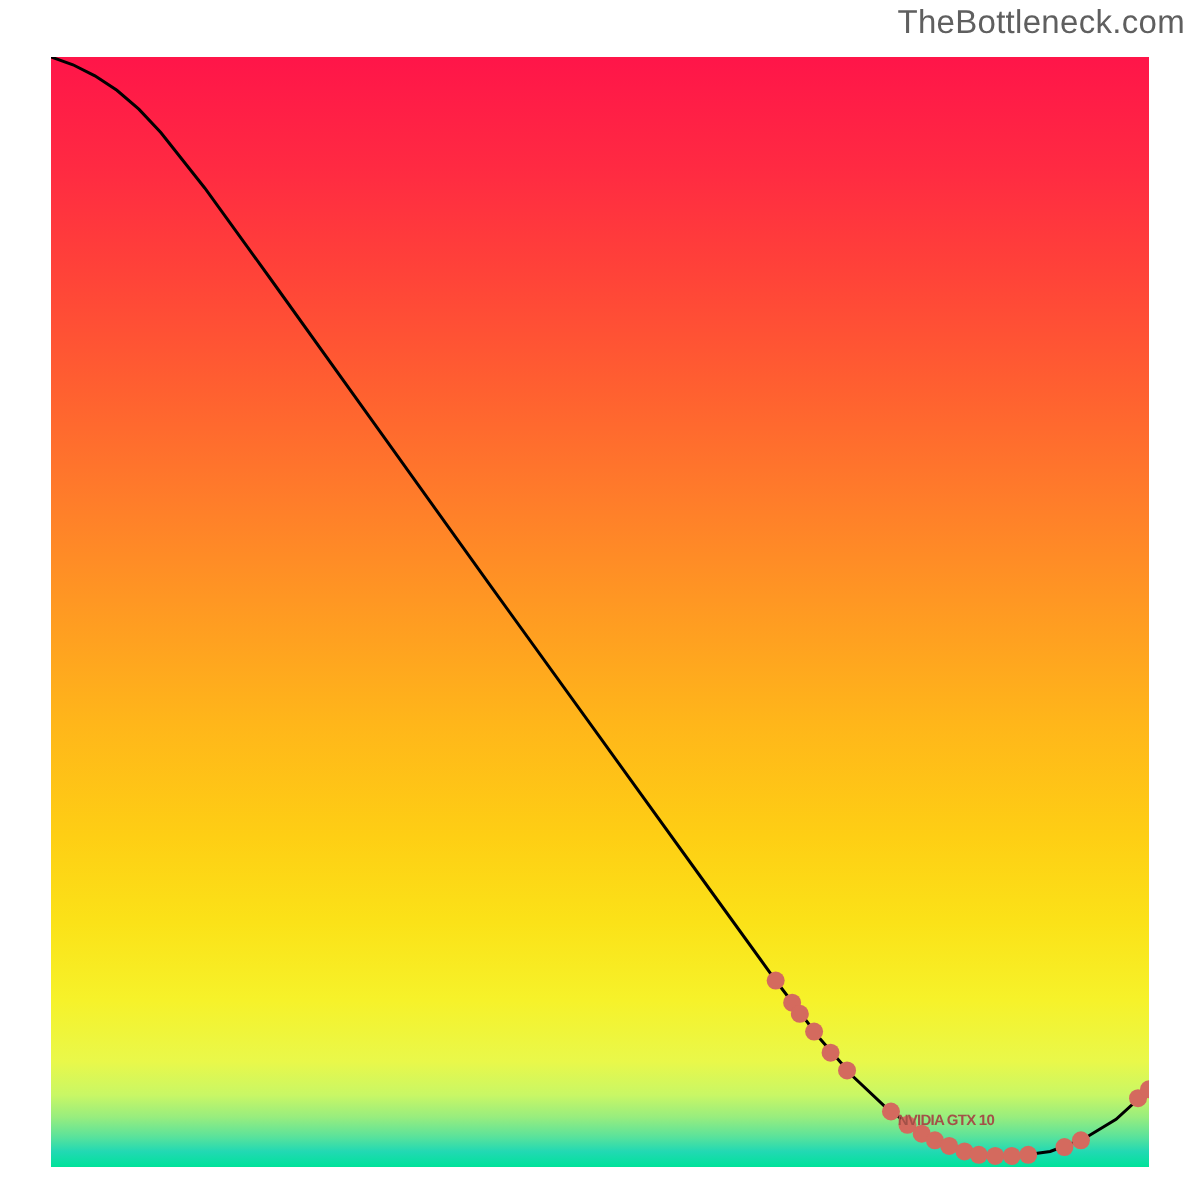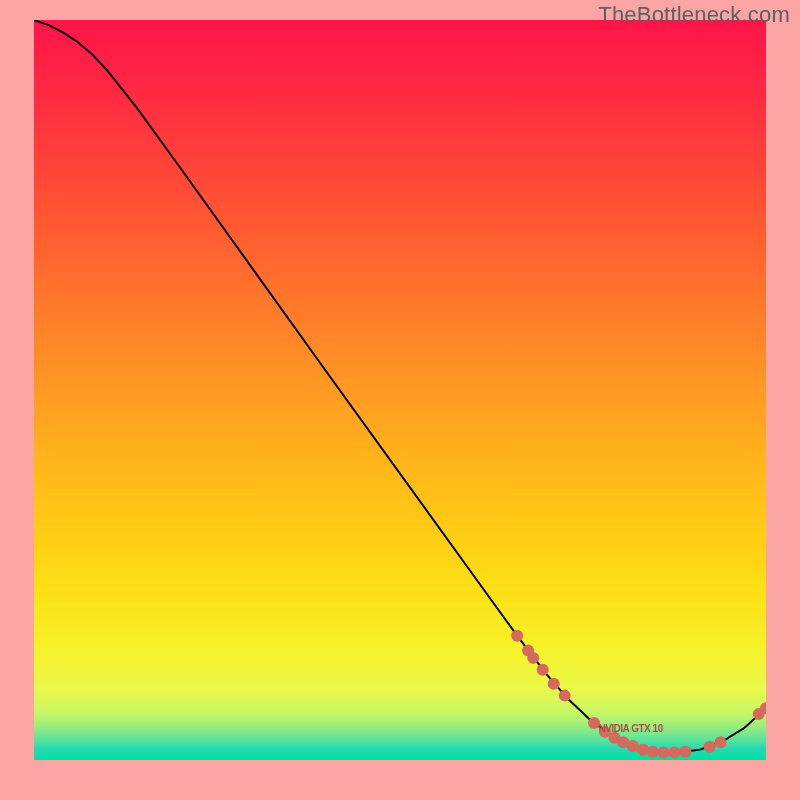--- a/index.html
+++ b/index.html
@@ -8,36 +8,36 @@
     width: 800px;
     height: 800px;
     background: #000;
     overflow: hidden;
     font-family: Arial, Helvetica, sans-serif;
   }
   .frame {
     position: relative;
     width: 800px;
     height: 800px;
-    background: #fca5a5;
+    background: #ffffff;
   }
   .watermark {
     position: absolute;
     top: 2px;
     right: 10px;
     color: #5f5f5f;
     font-size: 22px;
     font-weight: 400;
     letter-spacing: 0.2px;
     z-index: 10;
   }
   .plot-wrap {
     position: absolute;
     left: 34px;
-    top: 20px;
+    top: 38px;
     width: 732px;
     height: 740px;
   }
   svg {
     display: block;
   }
 </style>
 </head>
 <body>
 

